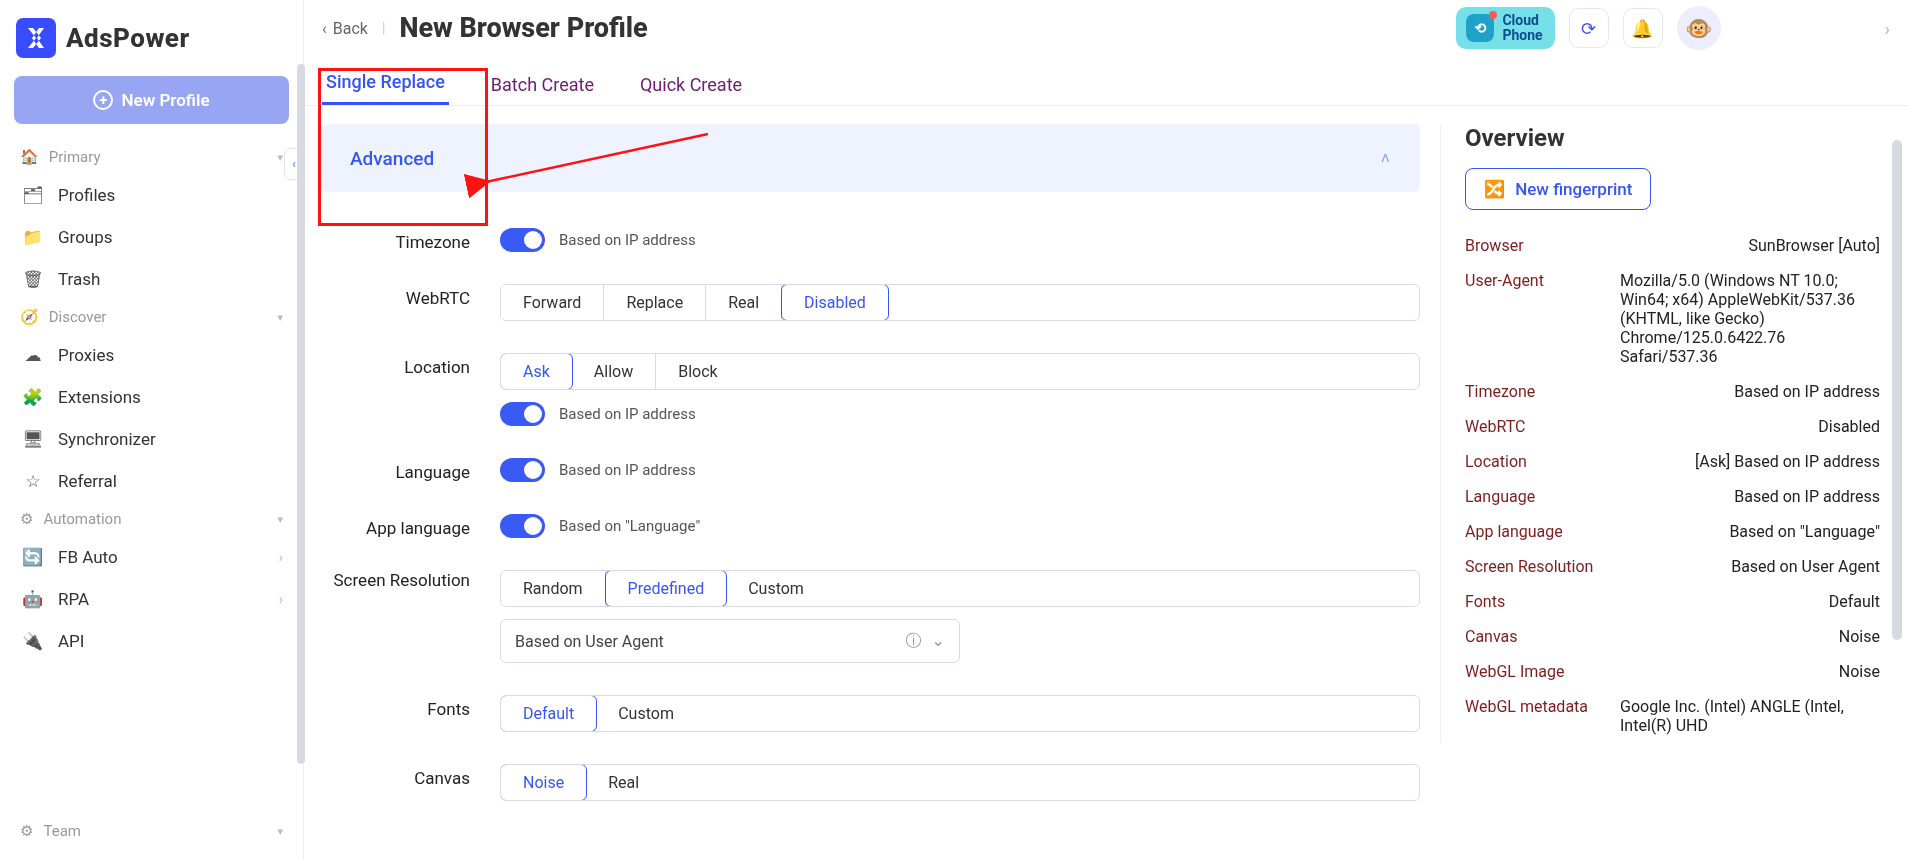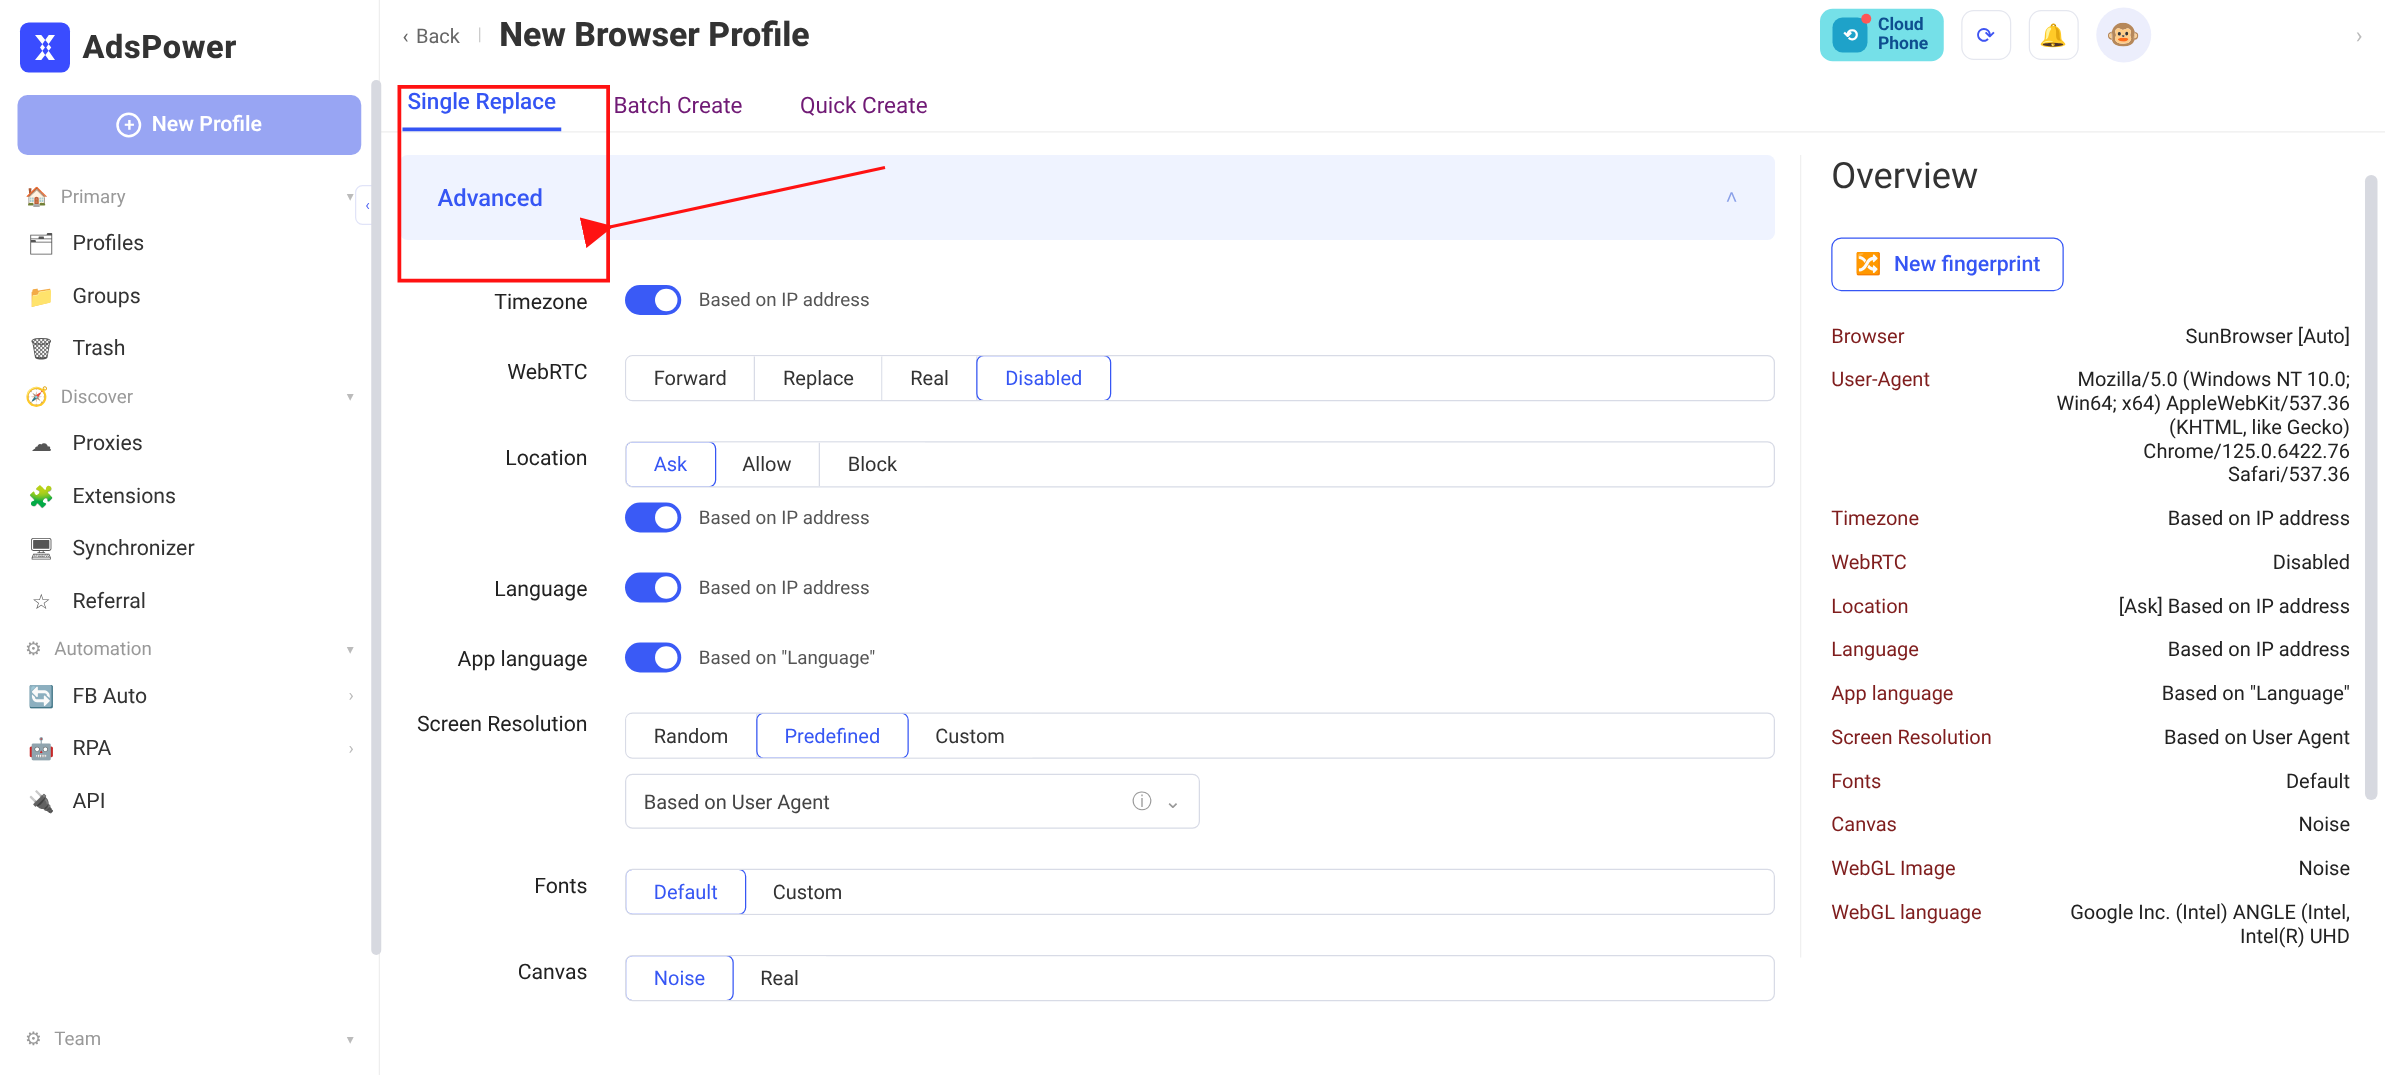--- a/index.html
+++ b/index.html
@@ -51,25 +51,25 @@
 .toggle::after{content:'';position:absolute;right:3px;top:3px;width:18px;height:18px;background:#fff;border-radius:50%}
 .helper{color:#555;font-size:15px}
 .seg{display:inline-flex;border:1px solid #d8dbe6;border-radius:6px;overflow:hidden}
 .seg .opt{padding:8px 22px;font-size:16px;border-right:1px solid #d8dbe6;cursor:pointer;background:#fff}
 .seg .opt:last-child{border-right:none}
 .seg .opt.sel{color:#3656f4;border:1px solid #3656f4;border-radius:6px;margin:-1px;position:relative;z-index:1;background:#fff}
 .select{width:460px;height:44px;border:1px solid #d8dbe6;border-radius:6px;display:flex;align-items:center;padding:0 14px;justify-content:space-between;color:#444;font-size:16px}
 .select .rside{display:flex;gap:10px;color:#999}
 
 .overview{width:440px;border-left:1px solid #f0f0f0;padding-left:24px}
-.ov-title{font-size:29px;font-weight:400;margin-bottom:32px}
+.ov-title{font-size:24px;font-weight:700;margin-bottom:16px}
 .fp-btn{border:1.5px solid #3656f4;color:#3656f4;background:#fff;border-radius:8px;padding:10px 18px;font-size:17px;font-weight:500;display:inline-flex;align-items:center;gap:10px;cursor:pointer;margin-bottom:18px}
 .ov-row{display:flex;justify-content:space-between;align-items:flex-start;font-size:16px;padding:8px 0;color:#222;gap:20px}
 .ov-row .k{color:#7f1d1d;white-space:nowrap}
-.ov-row .v{text-align:right;max-width:260px}
+.ov-row .v{text-align:left;max-width:260px}
 .scrollbar{position:absolute;right:6px;top:140px;width:10px;height:620px;background:transparent}
 .scrollbar .thumb{width:10px;height:500px;background:#d7d9e0;border-radius:6px}
 .side-scroll{position:absolute;left:297px;top:64px;width:8px;height:770px}
 .side-scroll .thumb{width:8px;height:700px;background:#d7d9e0;border-radius:6px}
 
 
 .anno-box{position:absolute;border:3px solid #ff1212;pointer-events:none}
 .anno-arrow{position:absolute;pointer-events:none}
 svg{overflow:visible}
 </style>
@@ -357,21 +357,21 @@
           </div>
         <div class="ov-row">
             <span class="k">Canvas</span>
             <span class="v">Noise</span>
           </div>
         <div class="ov-row">
             <span class="k">WebGL Image</span>
             <span class="v">Noise</span>
           </div>
         <div class="ov-row">
-            <span class="k">WebGL language</span>
+            <span class="k">WebGL metadata</span>
             <span class="v">Google Inc. (Intel) ANGLE (Intel, Intel(R) UHD</span>
           </div>
       </div>
     </div>
   </div>
 
   <div class="scrollbar">
       <div class="thumb"></div>
     </div>
 </div>

